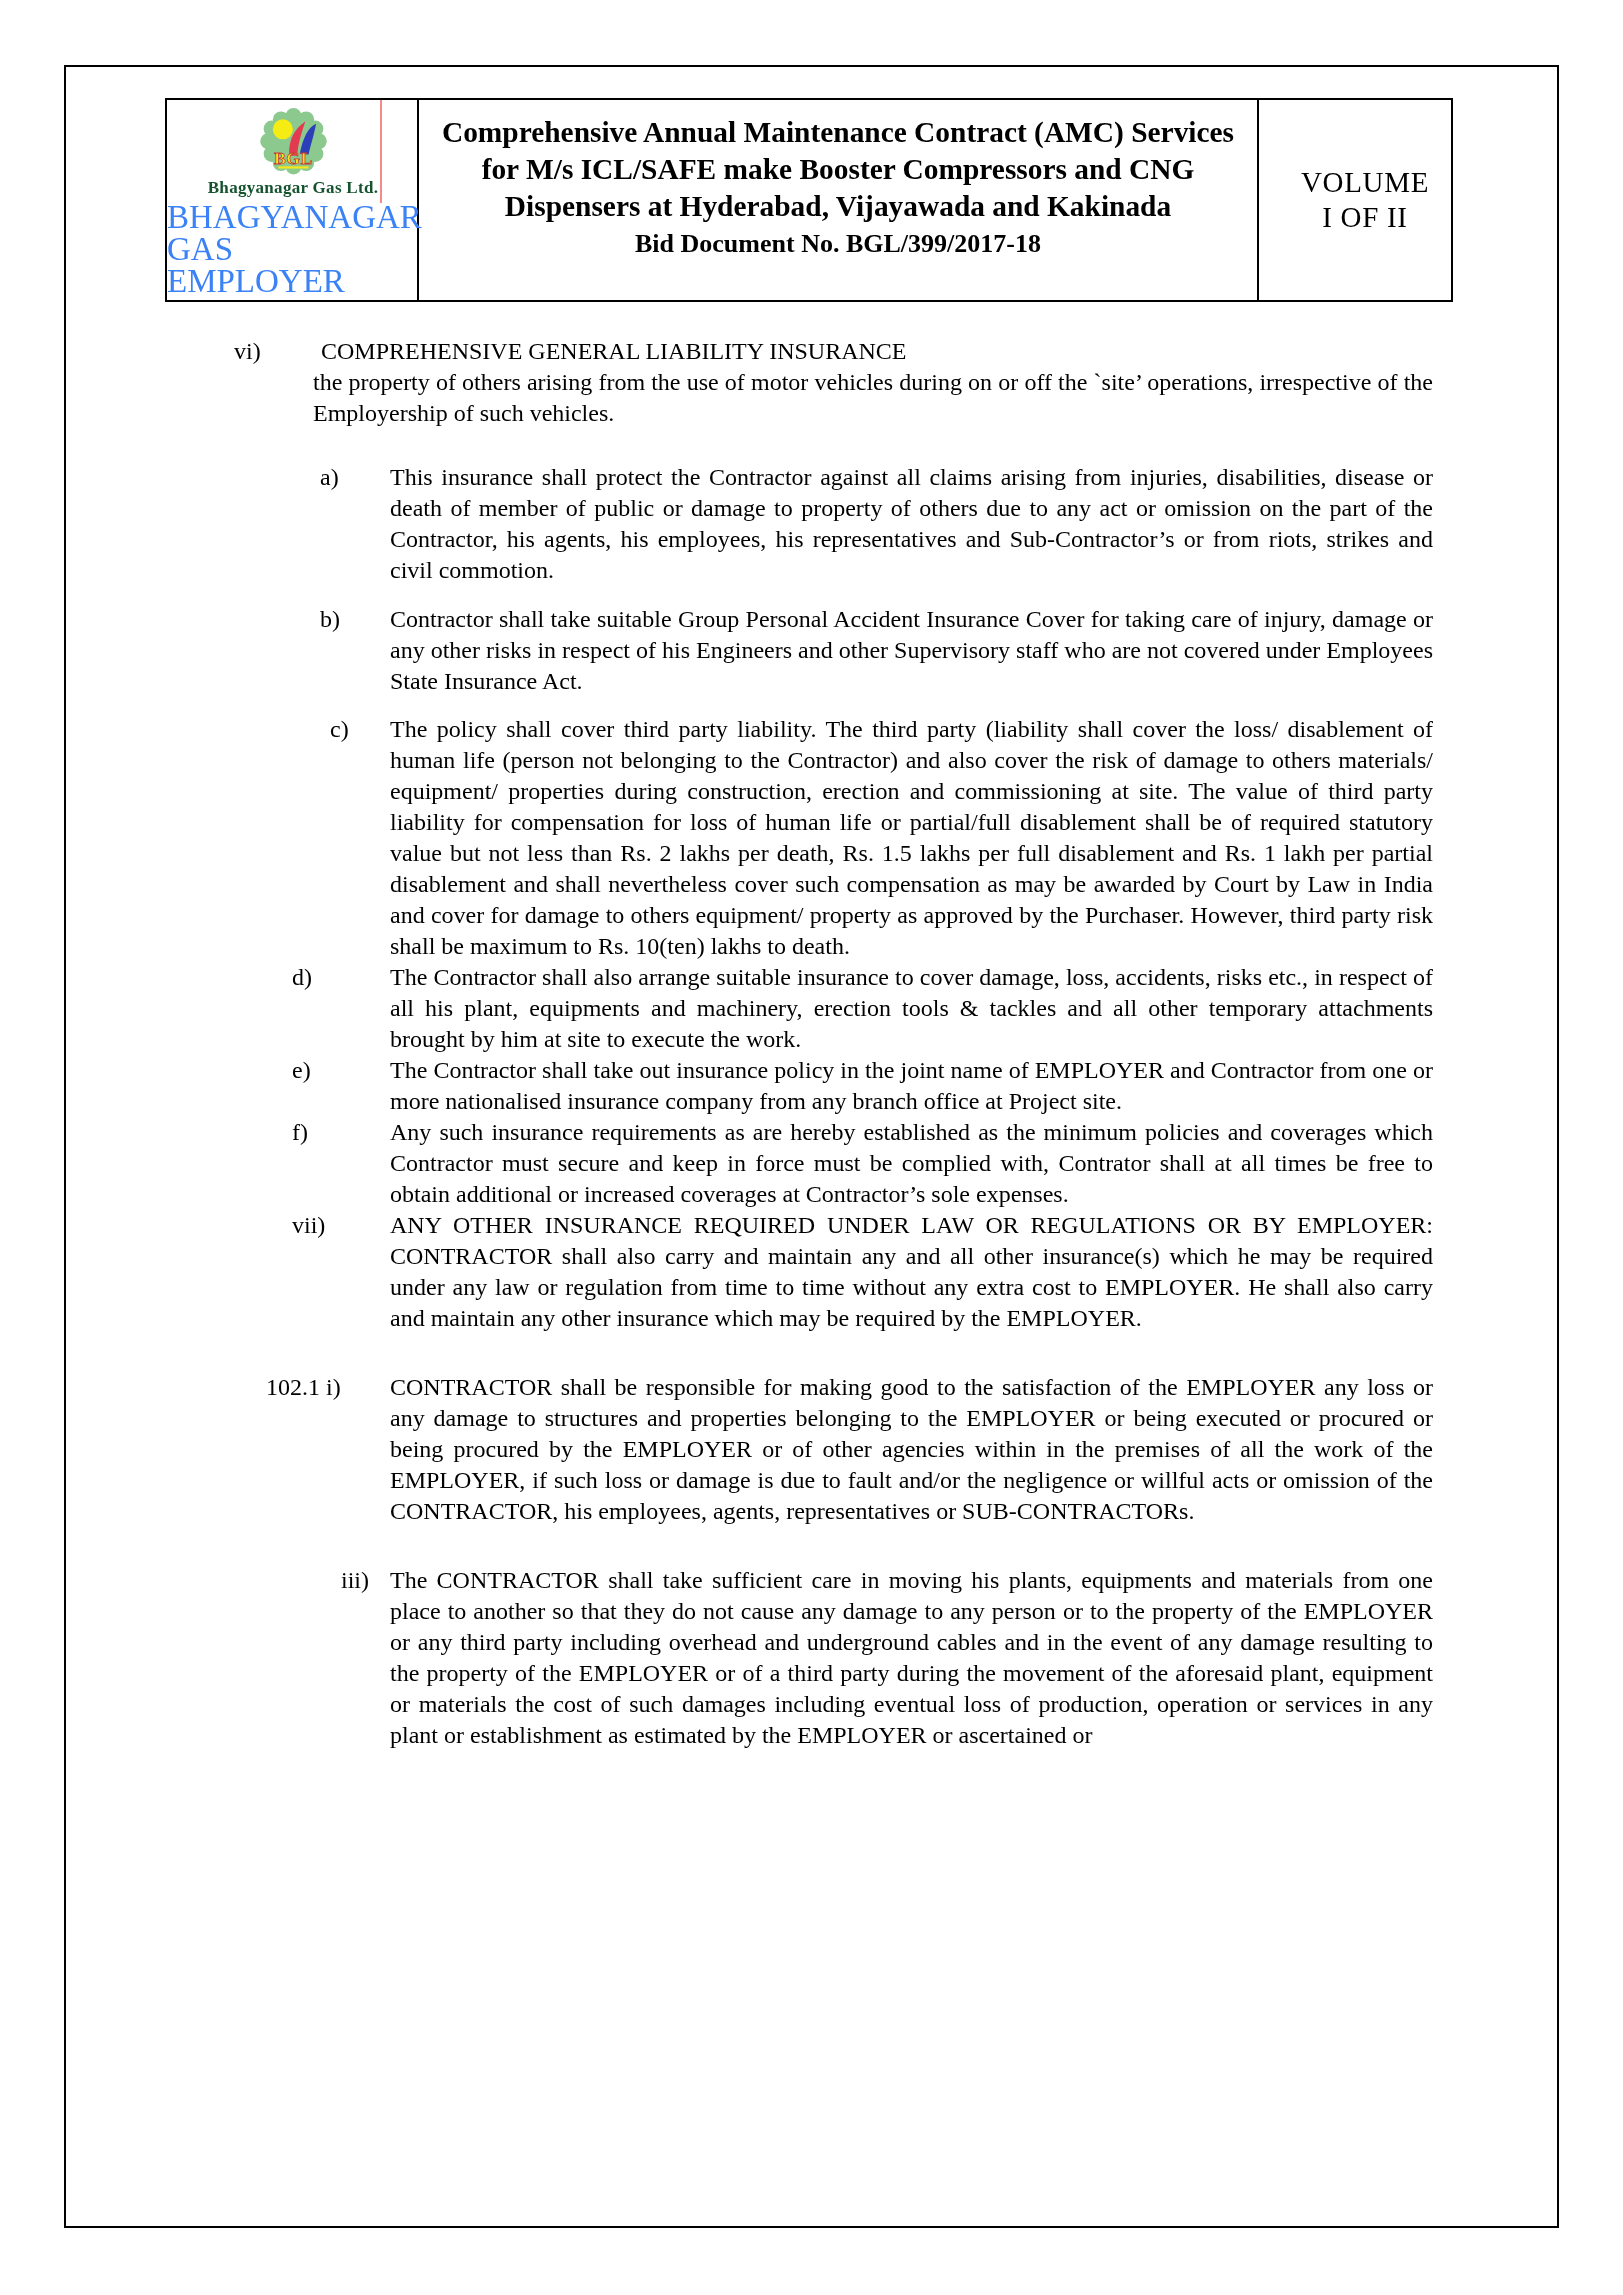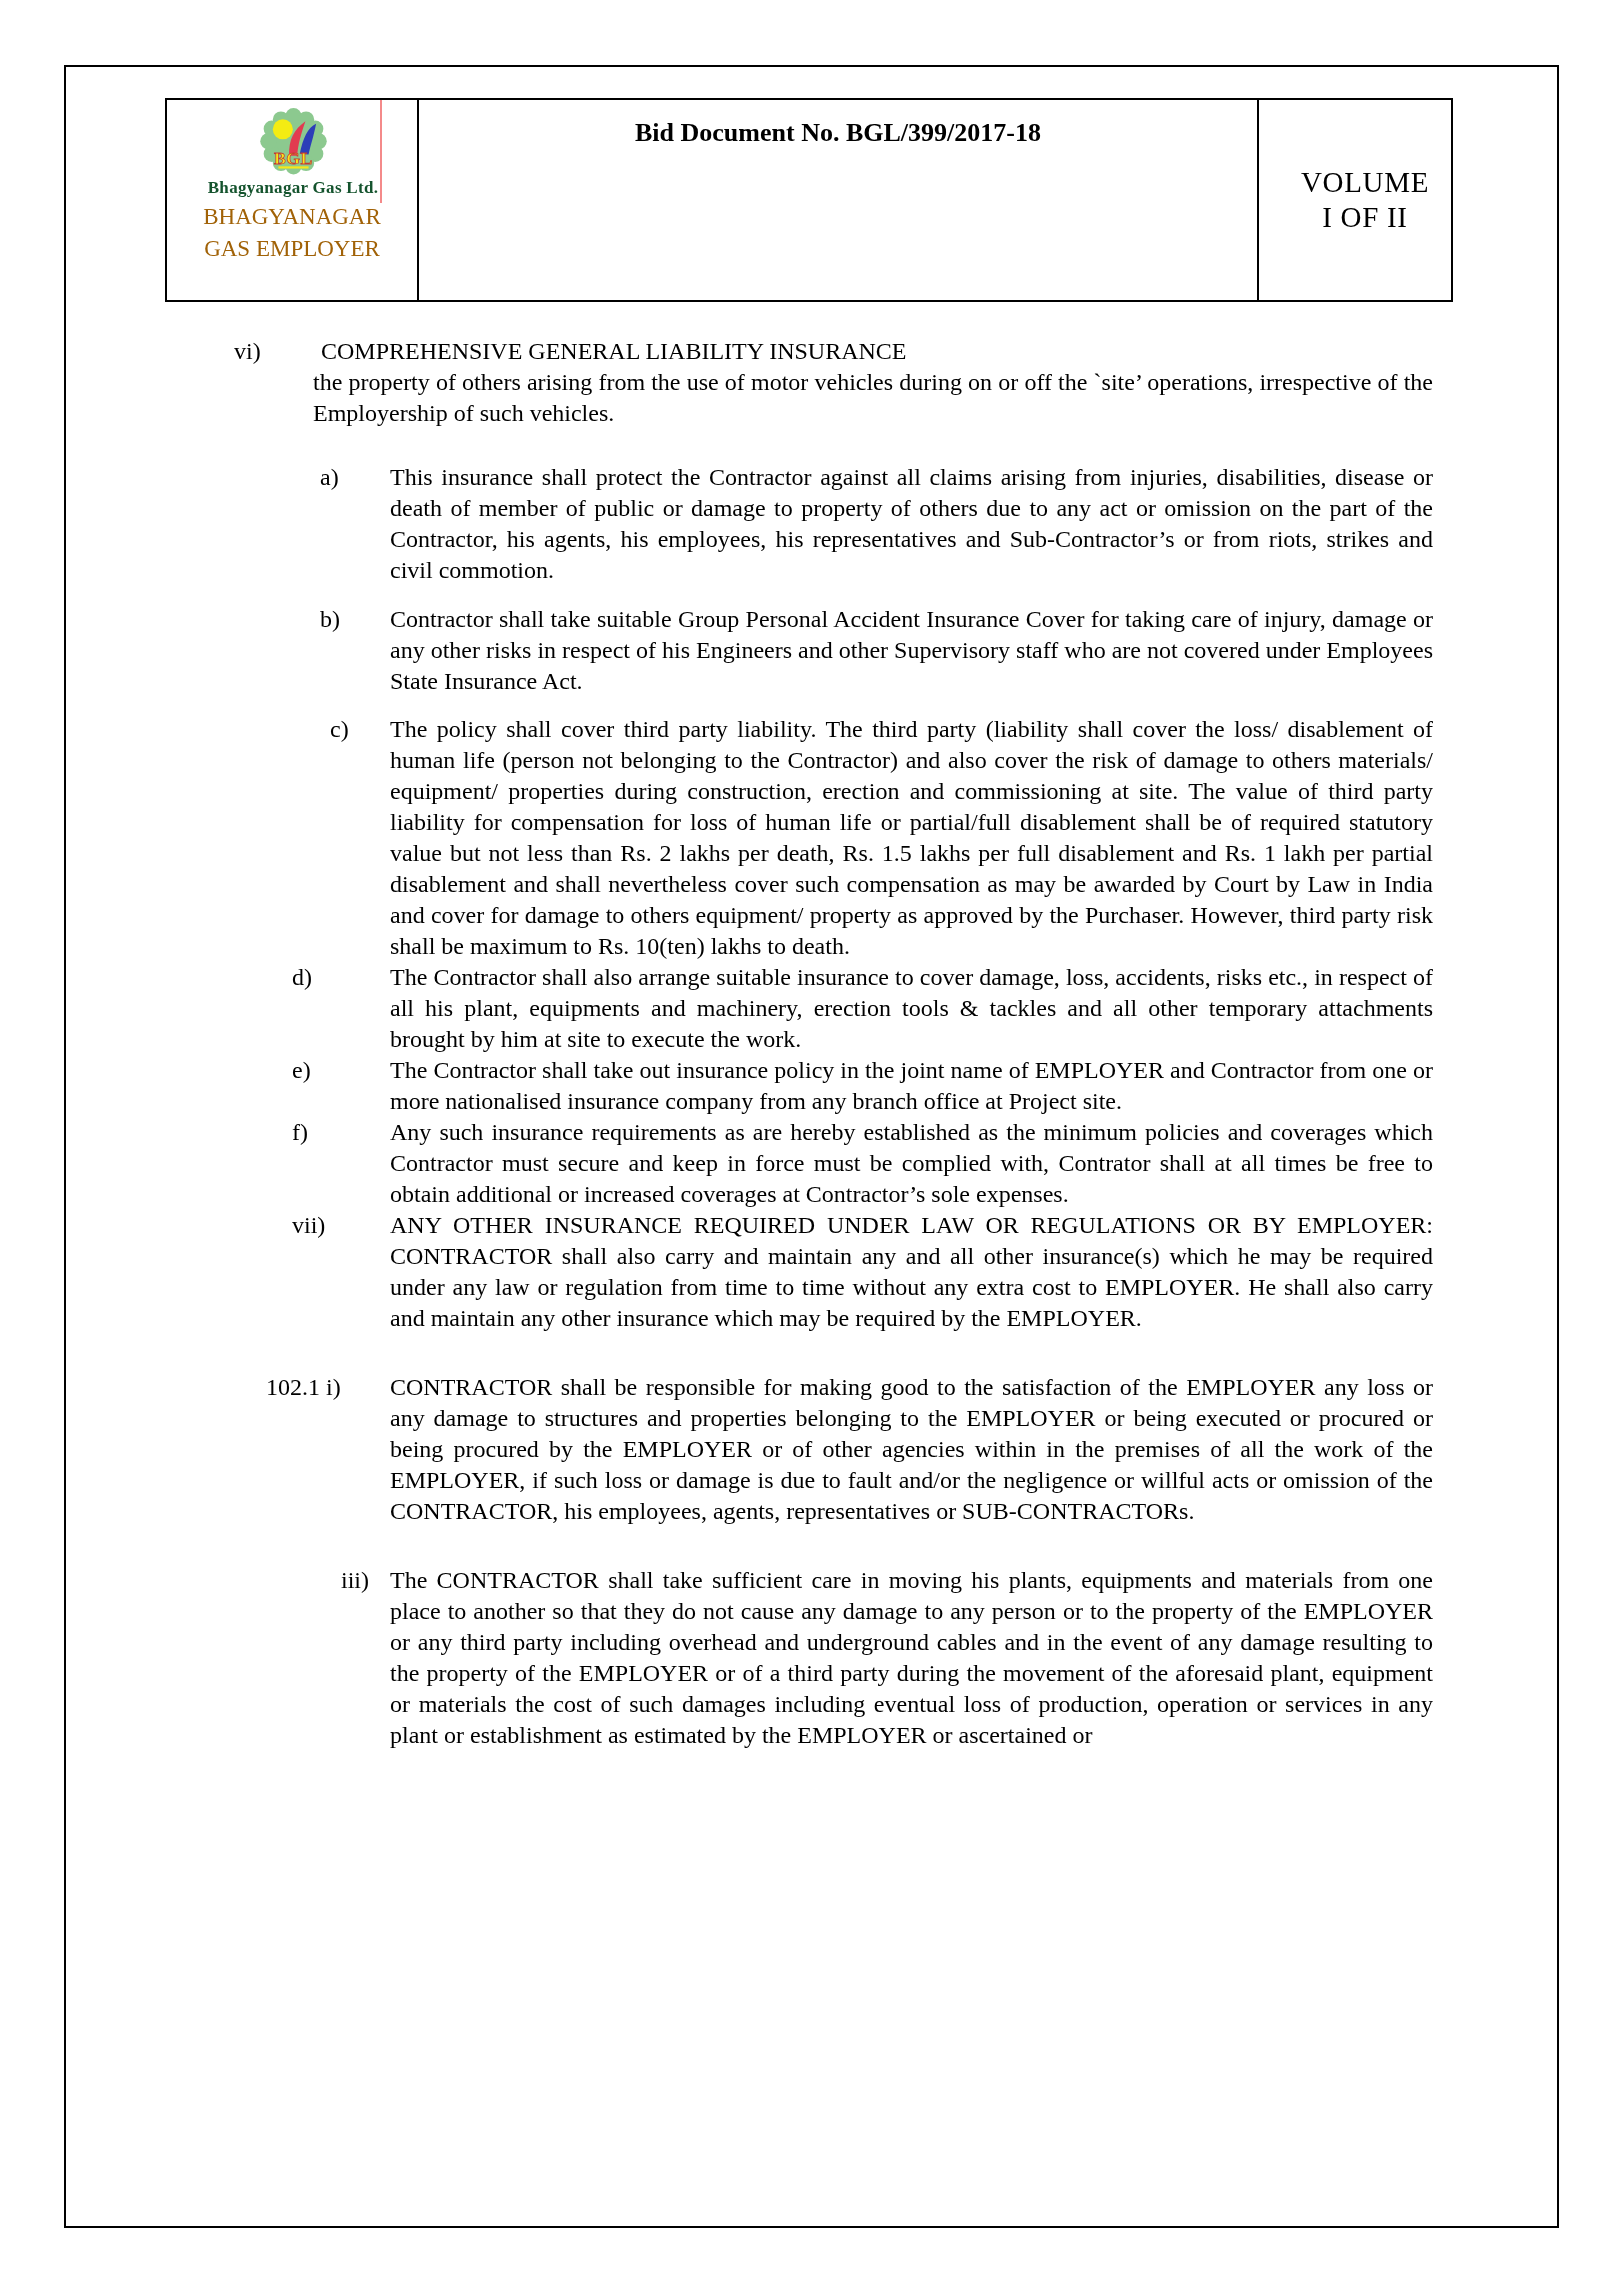--- a/index.html
+++ b/index.html
@@ -24,21 +24,21 @@
     position:absolute; left:39px; top:0; width:176px; height:103px;
     border-right:2px solid #f48a8a; box-sizing:border-box;
   }
   .logo-scan svg { display:block; margin:7.9px auto 0; }
   .logo-caption {
     margin-top:1.3px; text-align:center; font-size:17px; line-height:19.6px;
     color:#14532d; letter-spacing:0.3px;font-weight:bold;
   }
   .company-name {
     position:absolute; top:101px; left:0; width:100%;
-    text-align:center; font-size:23px; line-height:32px; color:#a16207;
+    font-size:33px; line-height:32px; color:#3b82f6;
   }
   .title-cell {
     width:840px; border-right:2px solid #000; text-align:center;
     padding:14.4px 15.7px 0 15.7px; font-weight:bold;
   }
   .doc-title { font-size:29.4px; line-height:37px; }
   .doc-number { font-size:26px; line-height:37px; margin-top:0; }
   .volume-cell {
     flex:1; display:flex; flex-direction:column; justify-content:center; align-items:center;
     font-size:29px; line-height:35px; letter-spacing:0.7px;padding-left:20px;
@@ -103,20 +103,21 @@
         </svg>
         <div class="logo-caption">Bhagyanagar Gas Ltd.</div>
       </div>
       <div class="company-name">
         <div>BHAGYANAGAR</div>
         <div>GAS EMPLOYER</div>
       </div>
     </div>
 
     <div class="cell title-cell">
+      <div class="doc-title">Comprehensive Annual Maintenance Contract (AMC) Services for M/s ICL/SAFE make Booster Compressors and CNG Dispensers at Hyderabad, Vijayawada and Kakinada</div>
       <div class="doc-number">Bid Document No. BGL/399/2017-18</div>
     </div>
 
     <div class="cell volume-cell">
       <div>VOLUME</div>
       <div>I OF II</div>
     </div>
   </div>
 
   <div class="doc-body">

